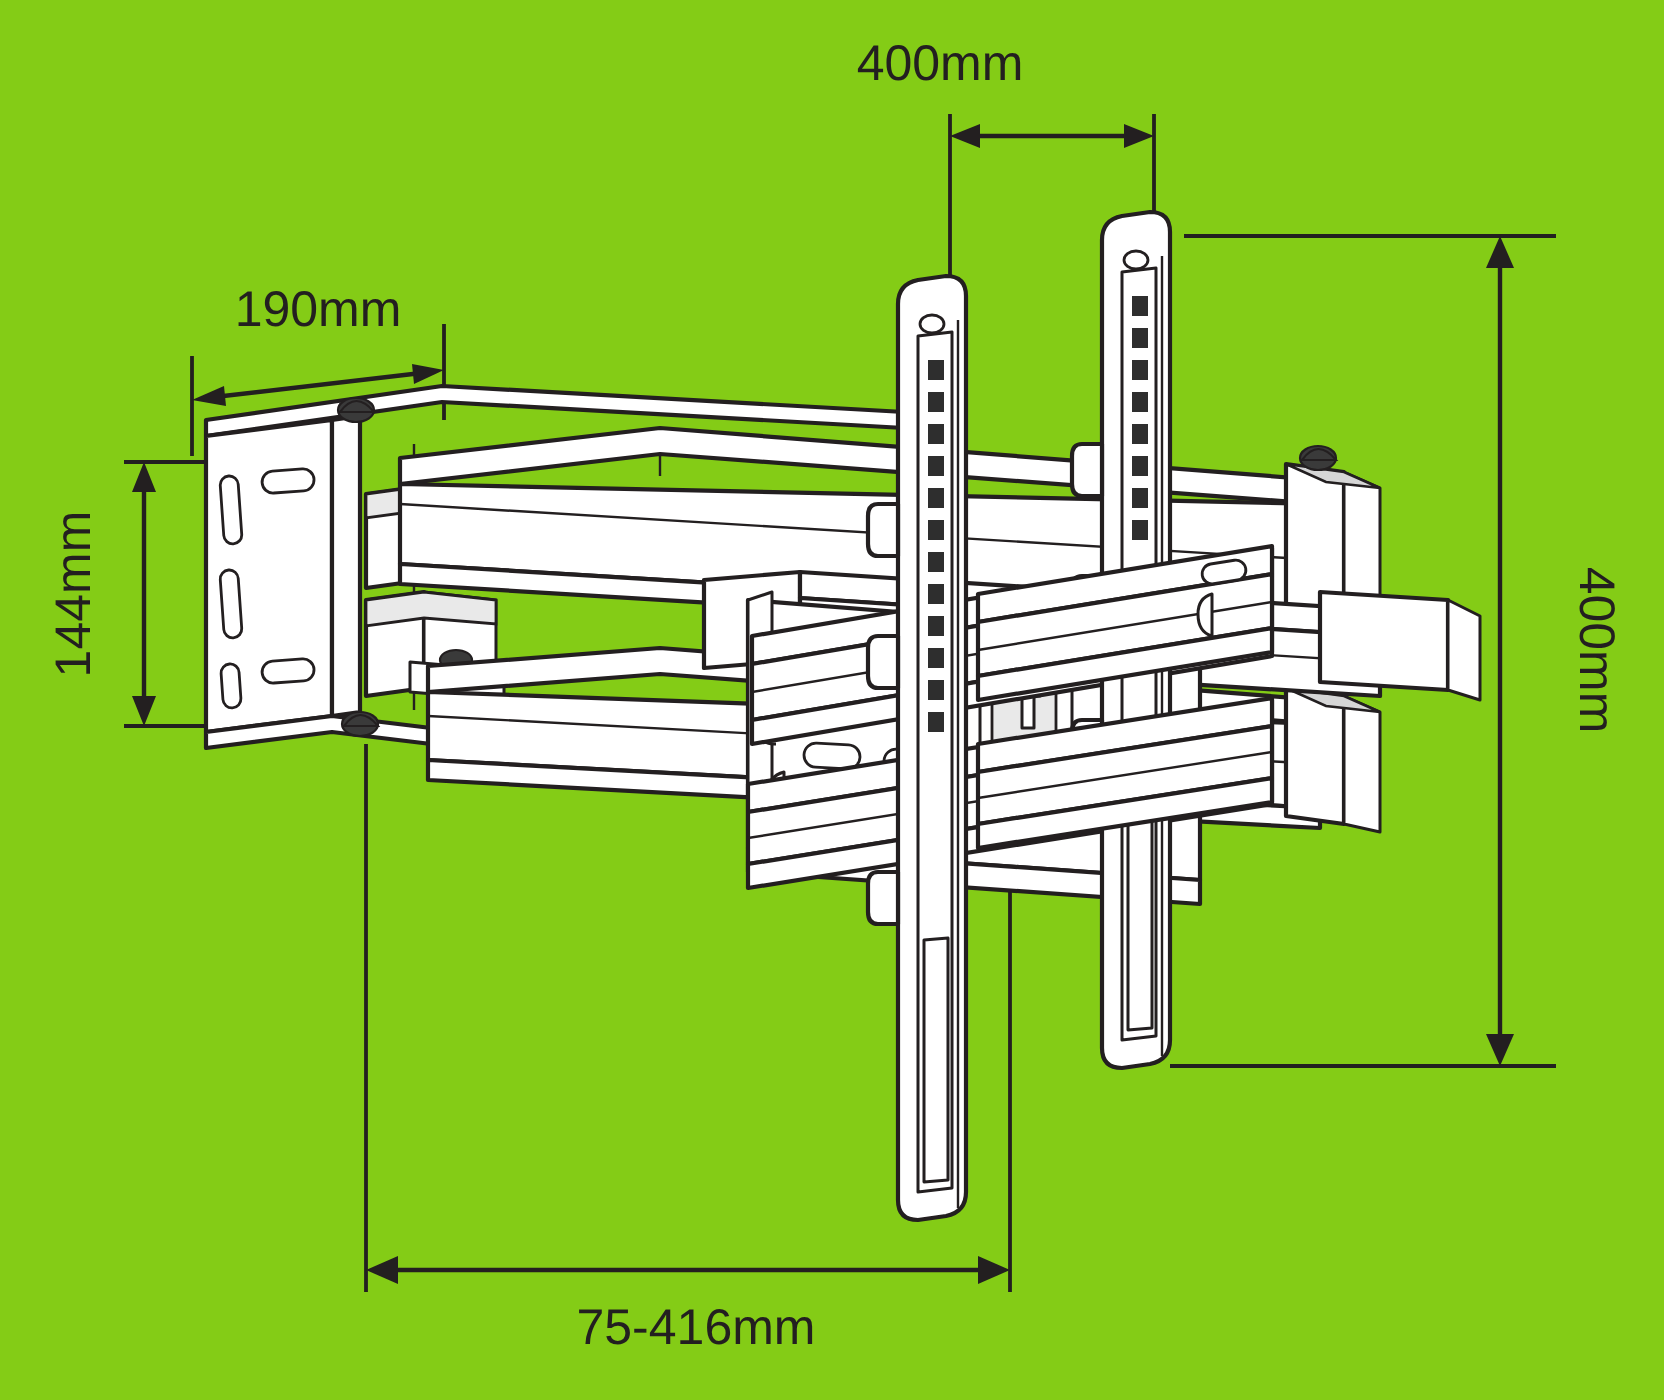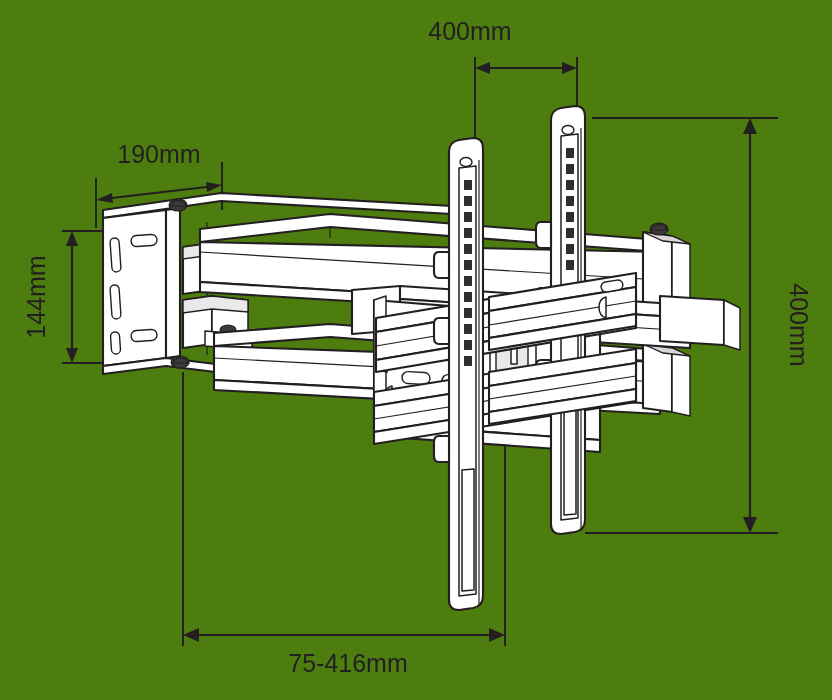--- a/index.html
+++ b/index.html
@@ -8,21 +8,21 @@
     background: #ffffff;
   }
   body {
     font-family: "Liberation Sans", sans-serif;
     -webkit-font-smoothing: antialiased;
   }
   #stage {
     position: relative;
     width: 832px;
     height: 700px;
-    background: #4d7c0f;
+    background: #84cc16;
     overflow: hidden;
   }
   #drawing {
     position: absolute;
     left: 0;
     top: 0;
     width: 832px;
     height: 700px;
   }
   .dim-text {

